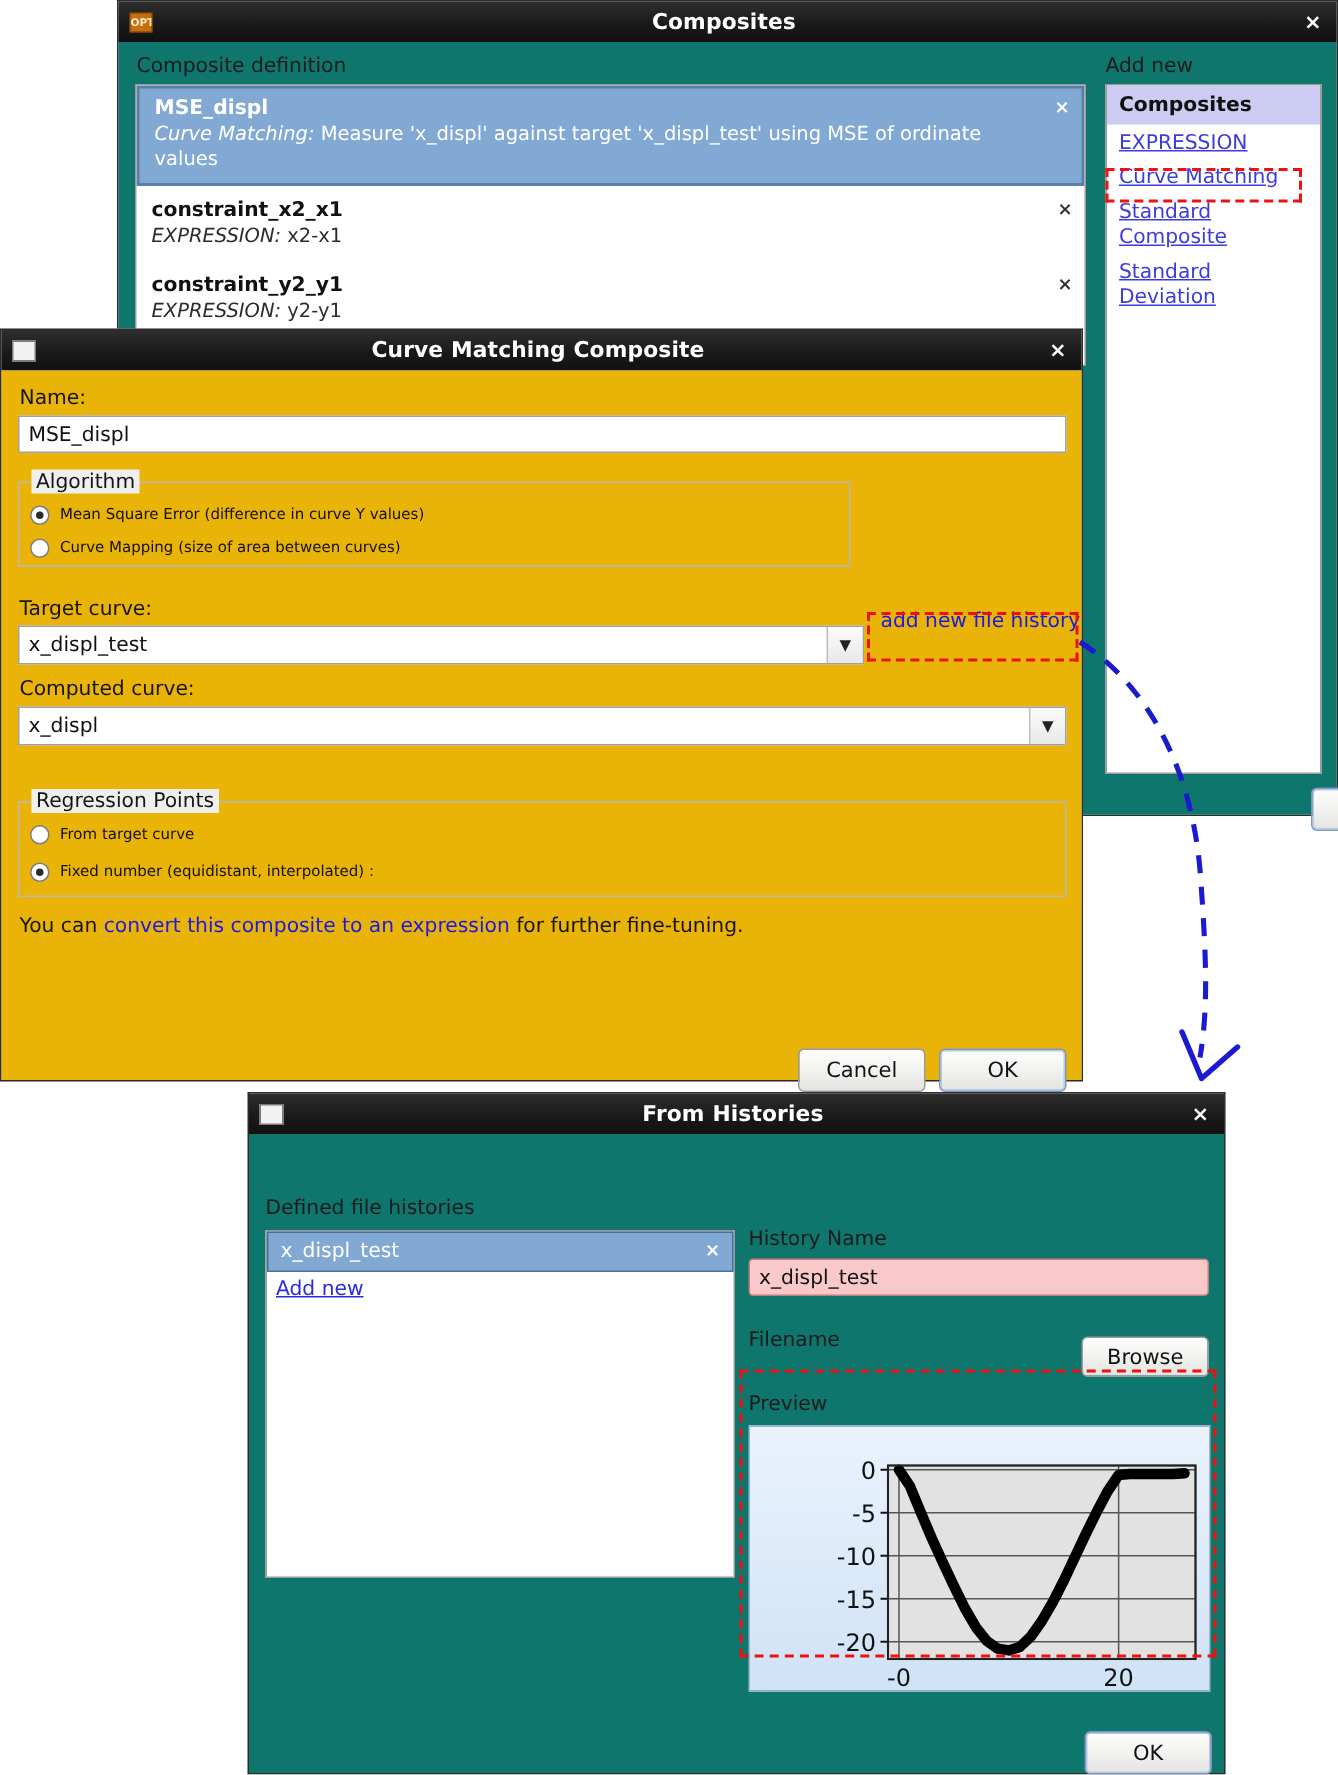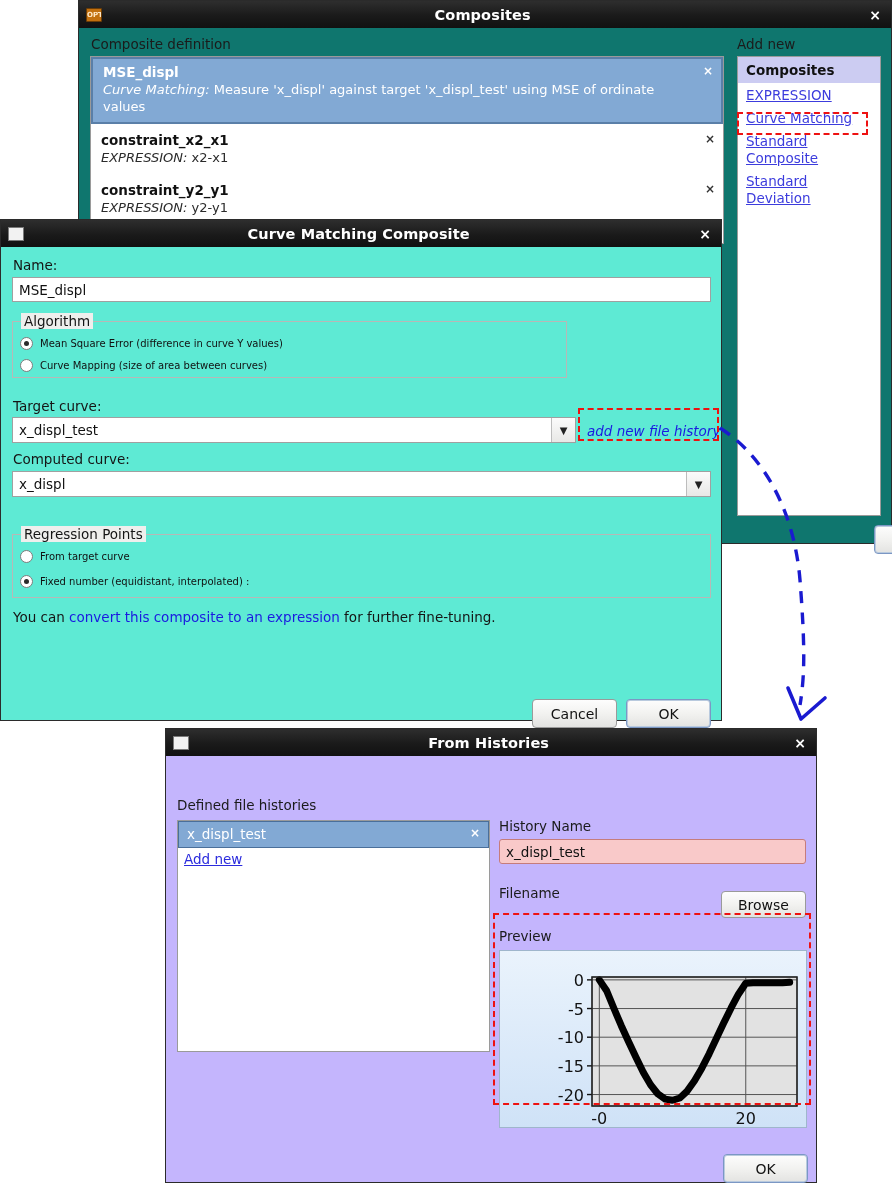--- a/index.html
+++ b/index.html
@@ -137,21 +137,21 @@
     color: #111;
     text-align: center;
     box-sizing: border-box;
     line-height: 1;
     display: flex; align-items: center; justify-content: center;
   }
   .btn.default { border-color: #7b97c4; box-shadow: 0 0 0 1px #b9cade inset; }
 
   
   #curve-dialog { left: 0px; top: 219px; width: 722px; height: 502px; }
-  #curve-body { position: absolute; left: 0; top: 27px; right: 0; bottom: 0; background: #5eead4; padding-left: 12px; }
+  #curve-body { position: absolute; left: 0; top: 27px; right: 0; bottom: 0; background: #eab308; padding-left: 12px; }
 
   .fld-label { font-size: 13.5px; color: #151515; }
   .textfield {
     background: #ffffff; border: 1px solid #a0a0a0;
     font-size: 13.5px; color: #111; box-sizing: border-box;
     display: flex; align-items: center; padding-left: 6px;
   }
   .groupbox {
     border: 1px solid #b8b8b6; box-sizing: border-box; position: absolute;
   }
@@ -182,21 +182,21 @@
     border-left: 1px solid #bdbdbd;
     display: flex; align-items: center; justify-content: center;
     font-size: 10px; color: #222;
     box-sizing: border-box;
   }
 
   .link { color: #1a1ae0; text-decoration: none; font-size: 13.5px; }
 
   
   #fh-dialog { left: 165px; top: 728px; width: 652px; height: 455px; }
-  #fh-body { position: absolute; left: 0; top: 27px; right: 0; bottom: 0; background: #c4b5fd; }
+  #fh-body { position: absolute; left: 0; top: 27px; right: 0; bottom: 0; background: #0f766e; }
 
   #fh-list {
     position: absolute; left: 11px; top: 64px; width: 313px; height: 232px;
     background: #ffffff; border: 1px solid #9a9a9a; box-sizing: border-box;
   }
   #fh-item {
     position: relative; background: #82a9d4; border: 1px solid #4a6f9a;
     color: #ffffff; font-size: 13.5px; padding: 4px 8px 5px 8px;
     box-sizing: border-box;
   }
@@ -290,21 +290,21 @@
       <div class="radio-row" style="left:19px;top:112px;">
         <span class="radio"></span>
         <span class="radio-label">Curve Mapping (size of area between curves)</span>
       </div>
 
       <div class="fld-label" style="position:absolute;left:12px;top:151px;">Target curve:</div>
       <div class="combo" style="left:11px;top:170px;width:564px;height:26px;">
         <span class="val">x_displ_test</span>
         <span class="arrow">▼</span>
       </div>
-      <a class="link" href="#" style="position:absolute;left:586px;top:176px;font-style:italic;">add new file history</a>
+      <a class="link" href="#" style="position:absolute;left:586px;top:159px;">add new file history</a>
 
       <div class="fld-label" style="position:absolute;left:12px;top:204px;">Computed curve:</div>
       <div class="combo" style="left:11px;top:224px;width:699px;height:26px;">
         <span class="val">x_displ</span>
         <span class="arrow">▼</span>
       </div>
 
       <div class="groupbox" style="left:11px;top:287px;width:699px;height:64px;">
         <span class="group-title">Regression Points</span>
       </div>

